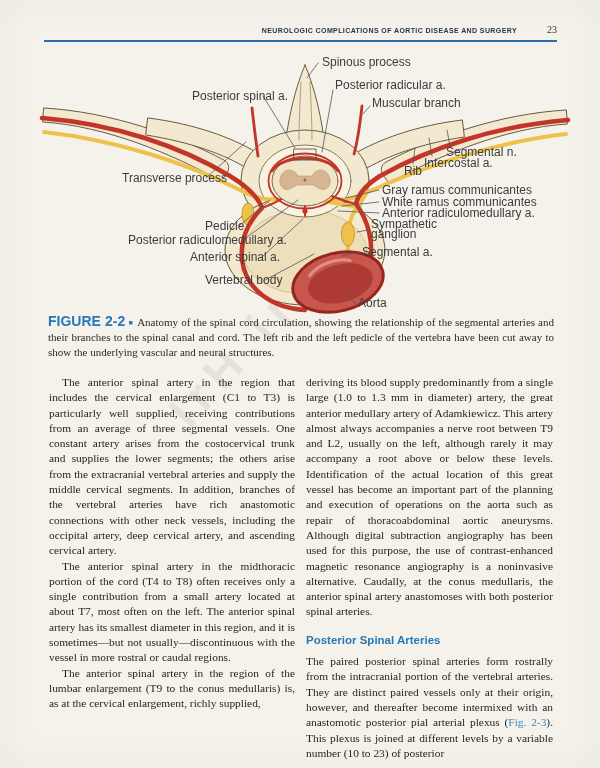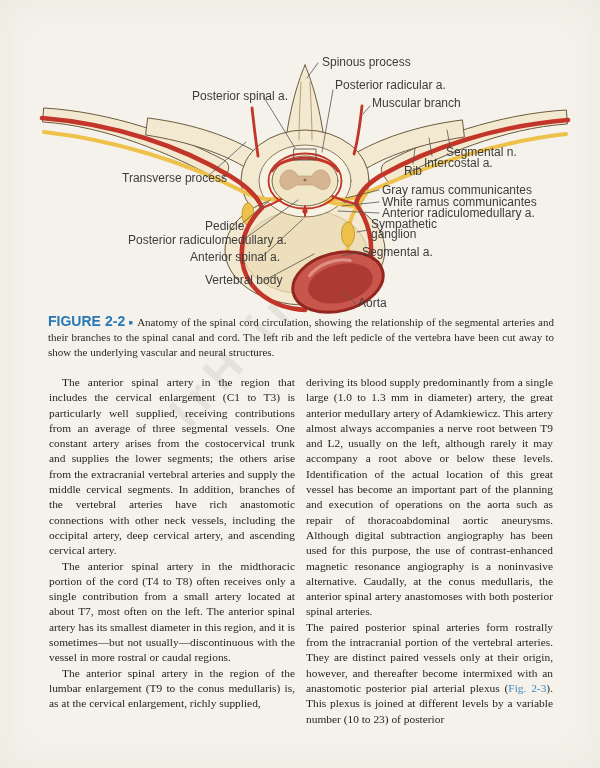--- a/index.html
+++ b/index.html
@@ -35,20 +35,24 @@
   .col p.indent{text-indent:13px;}
   .fig-link{color:#3f87bd;text-decoration:none;cursor:pointer;}
   .sub-heading{font-family:"Liberation Sans",sans-serif;font-weight:700;font-size:11.5px;
                color:#2878b8;margin:13px 0 6px 0;}
 </style>
 </head>
 <body>
 
 <div class="page">
 
+  <div class="header">
+    <span class="running-title">NEUROLOGIC COMPLICATIONS OF AORTIC DISEASE AND SURGERY</span>
+    <span class="page-number">23</span>
+  </div>
 
   <div class="watermark">IrH.ir</div>
 
   <div class="figure">
     <svg width="600" height="265" viewBox="0 0 600 265">
       <g stroke-linecap="round" stroke-linejoin="round">
 
         <g fill="#f3e9d0" stroke="#6b5a3d" stroke-width="1">
           <path d="M44,58 C112,62 178,86 224,110 C229,113 230,118 227,123 L221,131 C172,104 106,76 43,72 Z"></path>
           <path d="M566,60 C498,64 432,88 386,112 C381,115 380,120 383,125 L389,133 C438,106 504,78 567,74 Z"></path>
@@ -146,16 +150,17 @@
   </div>
 
   <div class="col col-left">
     <p class="indent">The anterior spinal artery in the region that includes the cervical enlargement (C1 to T3) is particularly well supplied, receiving contributions from an average of three segmental vessels. One constant artery arises from the costocervical trunk and supplies the lower segments; the others arise from the extracranial vertebral arteries and supply the middle cervical segments. In addition, branches of the vertebral arteries have rich anastomotic connections with other neck vessels, including the occipital artery, deep cervical artery, and ascending cervical artery.</p>
     <p class="indent">The anterior spinal artery in the midthoracic portion of the cord (T4 to T8) often receives only a single contribution from a small artery located at about T7, most often on the left. The anterior spinal artery has its smallest diameter in this region, and it is sometimes—but not usually—discontinuous with the vessel in more rostral or caudal regions.</p>
     <p class="indent">The anterior spinal artery in the region of the lumbar enlargement (T9 to the conus medullaris) is, as at the cervical enlargement, richly supplied,</p>
   </div>
 
   <div class="col col-right">
     <p>deriving its blood supply predominantly from a single large (1.0 to 1.3 mm in diameter) artery, the great anterior medullary artery of Adamkiewicz. This artery almost always accompanies a nerve root between T9 and L2, usually on the left, although rarely it may accompany a root above or below these levels. Identification of the actual location of this great vessel has become an important part of the planning and execution of operations on the aorta such as repair of thoracoabdominal aortic aneurysms. Although digital subtraction angiography has been used for this purpose, the use of contrast-enhanced magnetic resonance angiography is a noninvasive alternative. Caudally, at the conus medullaris, the anterior spinal artery anastomoses with both posterior spinal arteries.</p>
+    <h3 class="sub-heading">Posterior Spinal Arteries</h3>
     <p><span>The paired posterior spinal arteries form rostrally from the intracranial portion of the vertebral arteries. They are distinct paired vessels only at their origin, however, and thereafter become intermixed with an anastomotic posterior pial arterial plexus (</span><a class="fig-link">Fig. 2-3</a><span>). This plexus is joined at different levels by a variable number (10 to 23) of posterior</span></p>
   </div>
 
 </div>
 
 </body></html>

